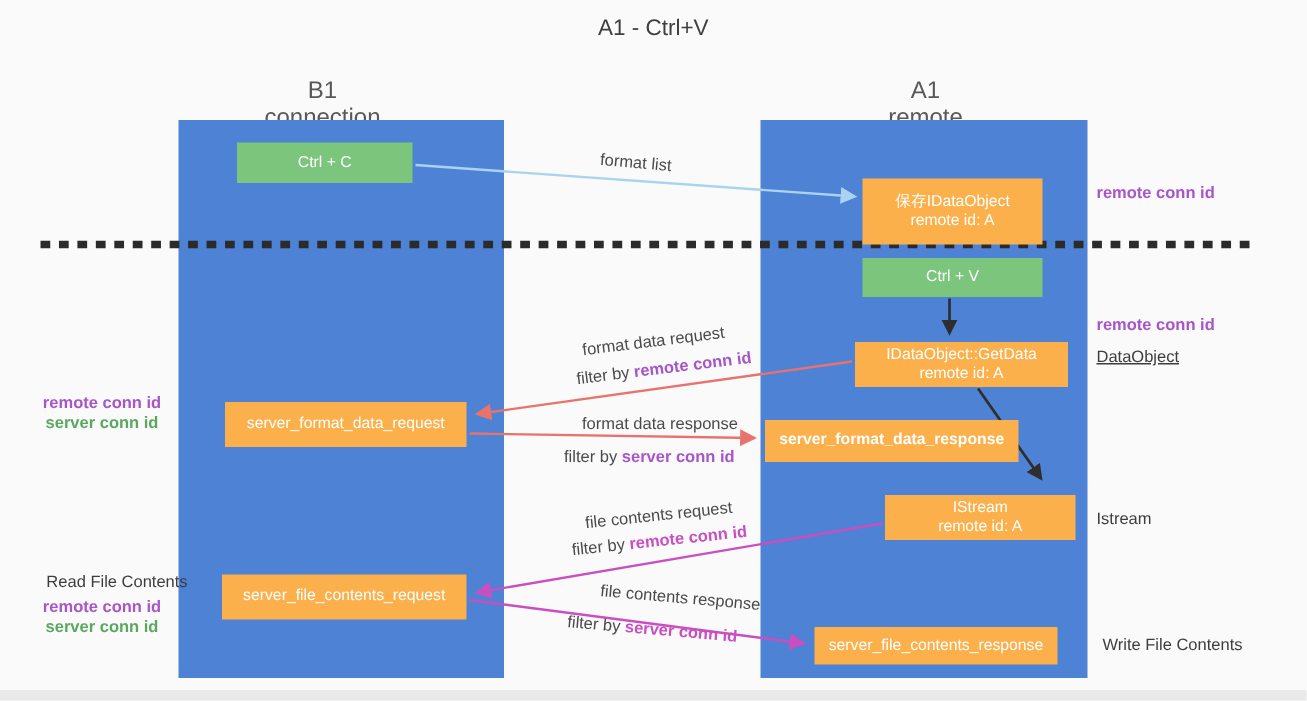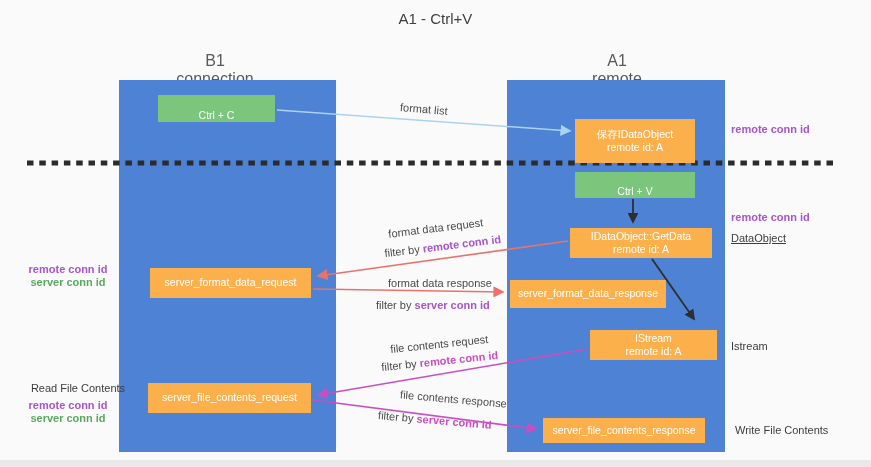--- a/index.html
+++ b/index.html
@@ -17,21 +17,21 @@
   .lane-header{
     text-align:center;font-size:16px;line-height:1.15;color:#595959;
   }
   .lane{
     background:#4d82d4;
   }
   .node{
     display:flex;flex-direction:column;align-items:center;justify-content:center;
     color:#ffffff;font-size:10.5px;line-height:1.25;text-align:center;white-space:nowrap;
   }
-  .green{background:#7cc57d;justify-content:flex-end;}
+  .green{background:#7cc57d;}
   .orange{background:#fbb04c;}
   .lbl{
     font-size:11px;color:#4a4a4a;white-space:nowrap;
   }
   .em-purple{color:#a855c8;font-weight:bold;}
   .em-magenta{color:#c94fc0;font-weight:bold;}
   .em-green{color:#5aa85f;font-weight:bold;}
   .side{
     font-size:11px;white-space:nowrap;
   }
@@ -102,21 +102,21 @@
 
 <div class="abs node orange" style="left:570px;top:228px;width:142px;height:30px;">
   <span>IDataObject::GetData</span>
   <span>remote id: A</span>
 </div>
 
 <div class="abs node orange" style="left:150px;top:268px;width:161px;height:30px;">
   <span>server_format_data_request</span>
 </div>
 
-<div class="abs node orange" style="left:510px;top:280px;width:156px;height:28px;">
+<div class="abs node orange" style="left:510px;top:280px;width:169px;height:28px;font-weight:bold;">
   <span>server_format_data_response</span>
 </div>
 
 <div class="abs node orange" style="left:590px;top:330px;width:127px;height:30px;">
   <span>IStream</span>
   <span>remote id: A</span>
 </div>
 
 <div class="abs node orange" style="left:148px;top:383px;width:163px;height:30px;">
   <span>server_file_contents_request</span>

